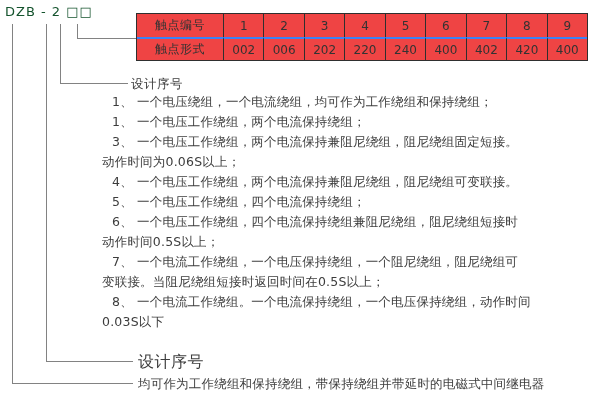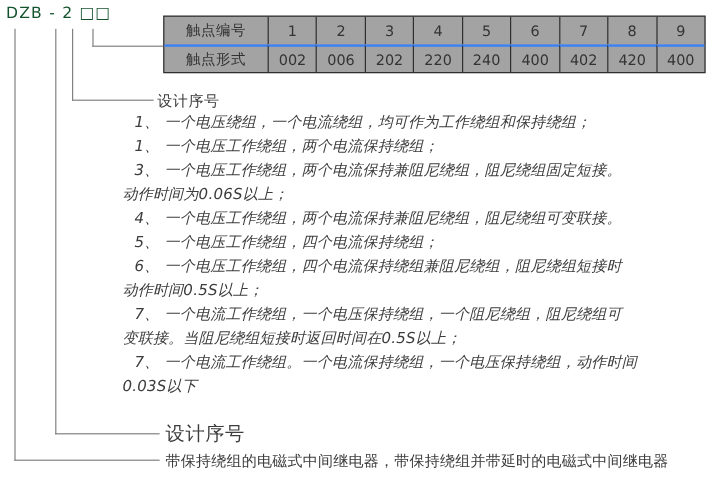--- a/index.html
+++ b/index.html
@@ -21,36 +21,36 @@
     border-bottom:1px solid #828282;
   }
   .leader-table  { left:77px; top:24px; width:59px;  height:15px; }
   .leader-class  { left:60px; top:24px; width:68px;  height:60px; }
   .leader-serial { left:46px; top:24px; width:87px;  height:338px; }
   .leader-type   { left:12px; top:24px; width:121px; height:360px; }
   
   .ctable {
     position:absolute; left:136px; top:13px; width:452px; height:48px;
     display:grid; grid-template-columns:86px repeat(9,1fr);
-    grid-auto-rows:1fr; border:1px solid #2f2f2f; background:#a3a3a3;
+    grid-auto-rows:1fr; border:1px solid #2f2f2f; background:#ef4444;
   }
   .ctable .cell {
     border-left:1px solid #2f2f2f; border-top:2px solid #3b82f6;
     display:flex; align-items:center; justify-content:center;
     font-size:12px; color:#333; white-space:nowrap; overflow:hidden;
   }
   .ctable .cell.c0 { border-left:none; }
   .ctable .cell.r0 { border-top:none; }
   .ctable .cell.lab { font-size:12px; letter-spacing:0.5px; }
   
   .class-label {
     position:absolute; left:131px; top:74px; height:20px; line-height:20px;
     font-size:12.5px; letter-spacing:0.5px; white-space:nowrap;
   }
-  .class-lines { position:absolute; left:102px; top:92px; width:496px;font-style:italic; }
+  .class-lines { position:absolute; left:102px; top:92px; width:496px; }
   .cline {
     height:20px; line-height:20px; font-size:12.5px; white-space:nowrap;
     letter-spacing:0.2px;
   }
   .cline.num { padding-left:10px; }
   .serial-label {
     position:absolute; left:138px; top:352px; height:20px; line-height:20px;
     font-size:16px; letter-spacing:0.5px; white-space:nowrap;
   }
   .type-note {
@@ -99,21 +99,21 @@
     <div class="cline num">1、 一个电压绕组，一个电流绕组，均可作为工作绕组和保持绕组；</div>
     <div class="cline num">1、 一个电压工作绕组，两个电流保持绕组；</div>
     <div class="cline num">3、 一个电压工作绕组，两个电流保持兼阻尼绕组，阻尼绕组固定短接。</div>
     <div class="cline cont">动作时间为0.06S以上；</div>
     <div class="cline num">4、 一个电压工作绕组，两个电流保持兼阻尼绕组，阻尼绕组可变联接。</div>
     <div class="cline num">5、 一个电压工作绕组，四个电流保持绕组；</div>
     <div class="cline num">6、 一个电压工作绕组，四个电流保持绕组兼阻尼绕组，阻尼绕组短接时</div>
     <div class="cline cont">动作时间0.5S以上；</div>
     <div class="cline num">7、 一个电流工作绕组，一个电压保持绕组，一个阻尼绕组，阻尼绕组可</div>
     <div class="cline cont">变联接。当阻尼绕组短接时返回时间在0.5S以上；</div>
-    <div class="cline num">7、 一个电流工作绕组。一个电流保持绕组，一个电压保持绕组，动作时间</div>
+    <div class="cline num">8、 一个电流工作绕组。一个电流保持绕组，一个电压保持绕组，动作时间</div>
     <div class="cline cont">0.03S以下</div>
   </div>
 
   <div class="serial-label">设计序号</div>
 
-  <div class="type-note">带保持绕组的电磁式中间继电器，带保持绕组并带延时的电磁式中间继电器</div>
+  <div class="type-note">均可作为工作绕组和保持绕组，带保持绕组并带延时的电磁式中间继电器</div>
 
 </div>
 
 </body></html>

